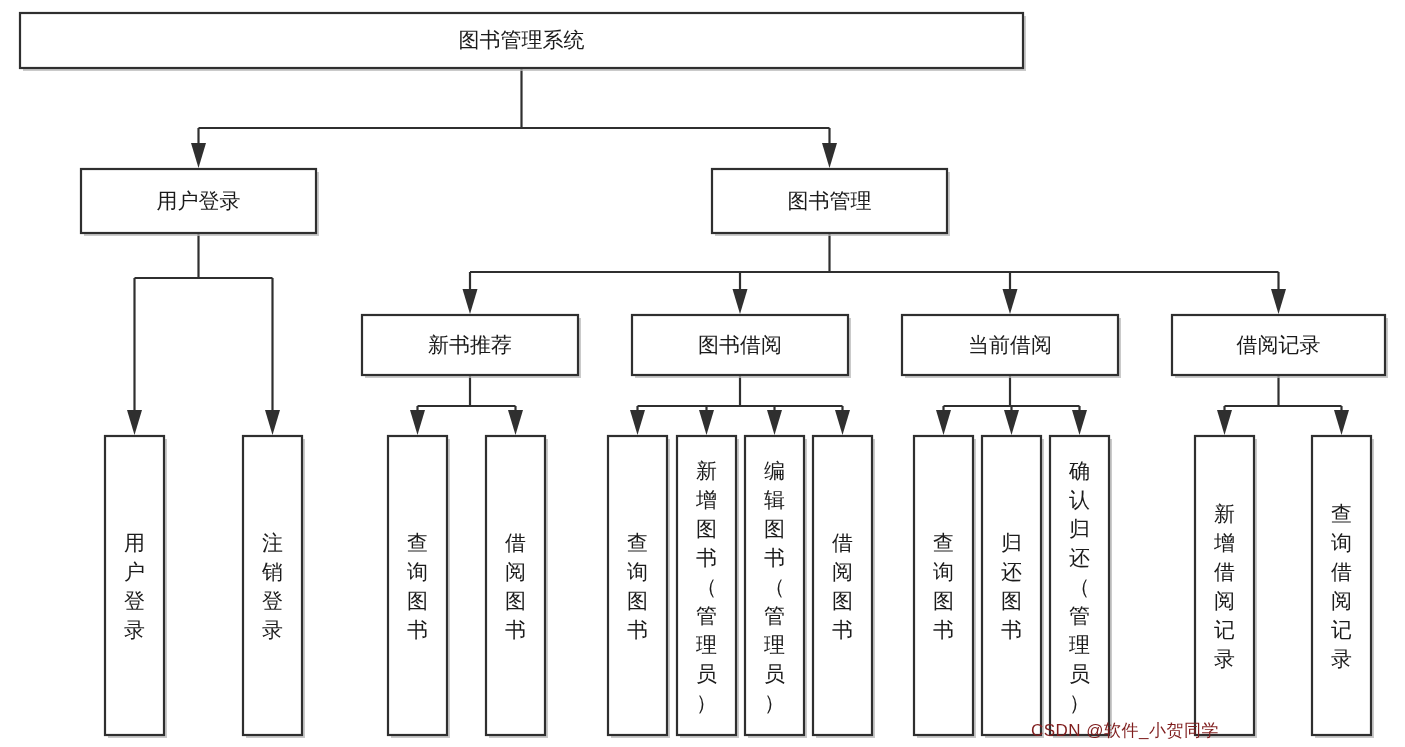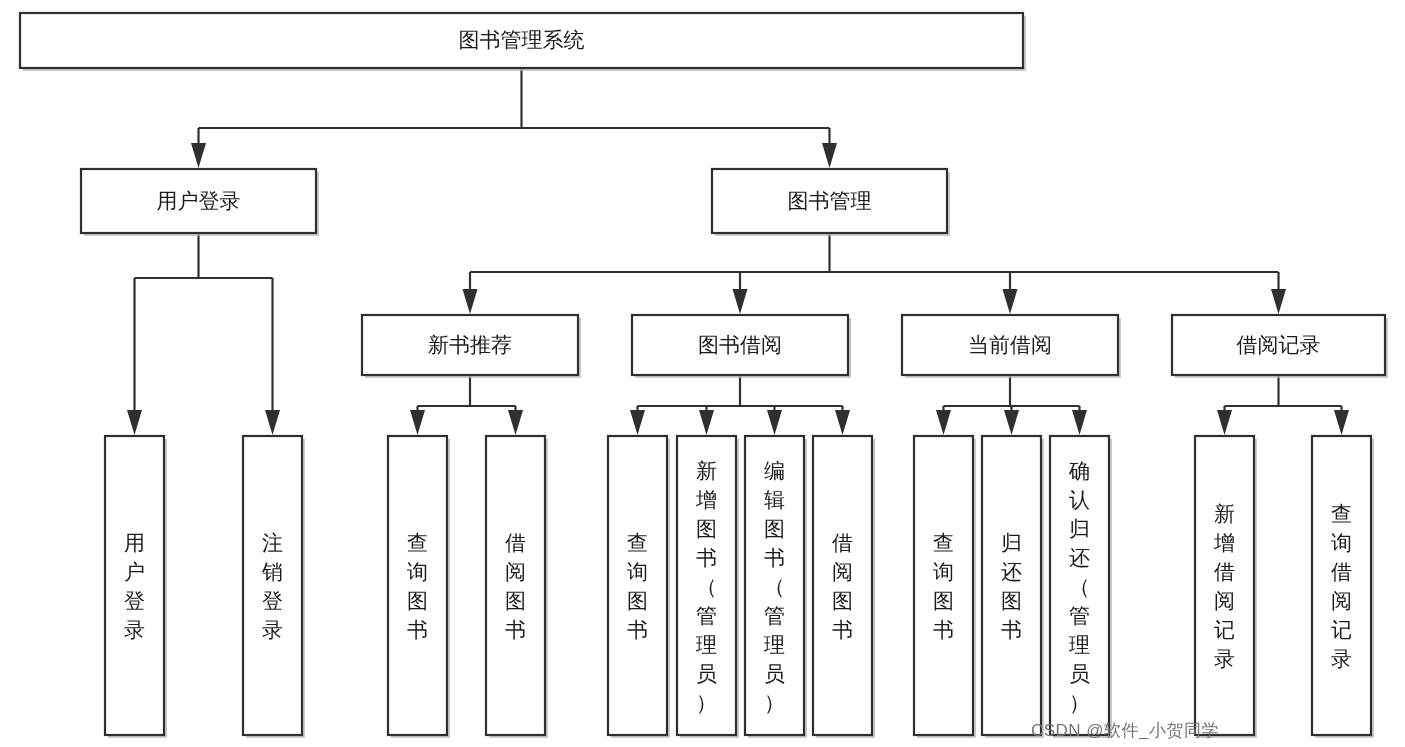--- a/index.html
+++ b/index.html
@@ -60,21 +60,21 @@
     font-size: 21px;
     fill: #1b1b1b;
     text-anchor: middle;
   }
   .watermark {
     position: absolute;
     right: 8px;
     bottom: 5px;
     font-family: "Liberation Sans", "DejaVu Sans", sans-serif;
     font-size: 17px;
-    color: #737373;
+    color: #7f1d1d;
     letter-spacing: 0.5px;
     white-space: nowrap;
     user-select: none;
   }
 </style>
 </head>
 <body>
 
 <div id="diagram-root">
   <svg id="diagram-svg" viewBox="0 0 1405 747" xmlns="http://www.w3.org/2000/svg">

